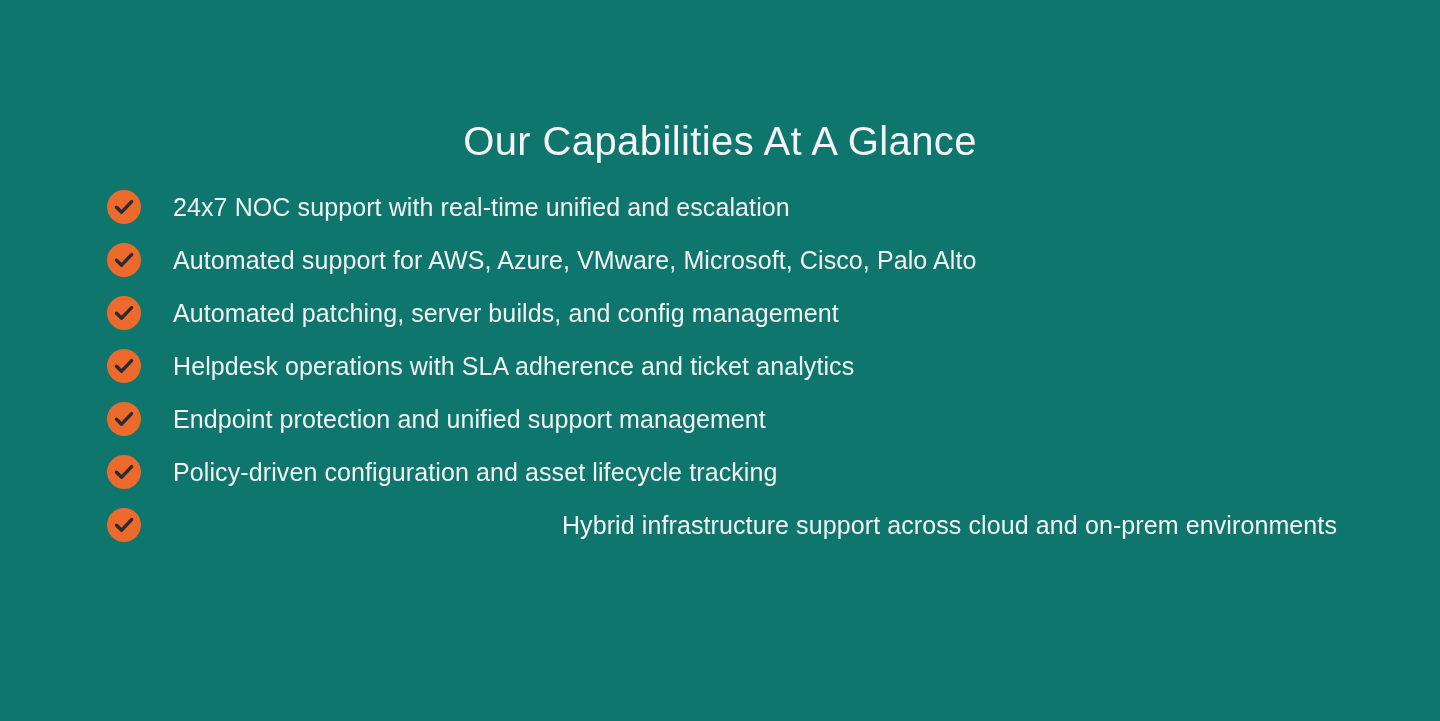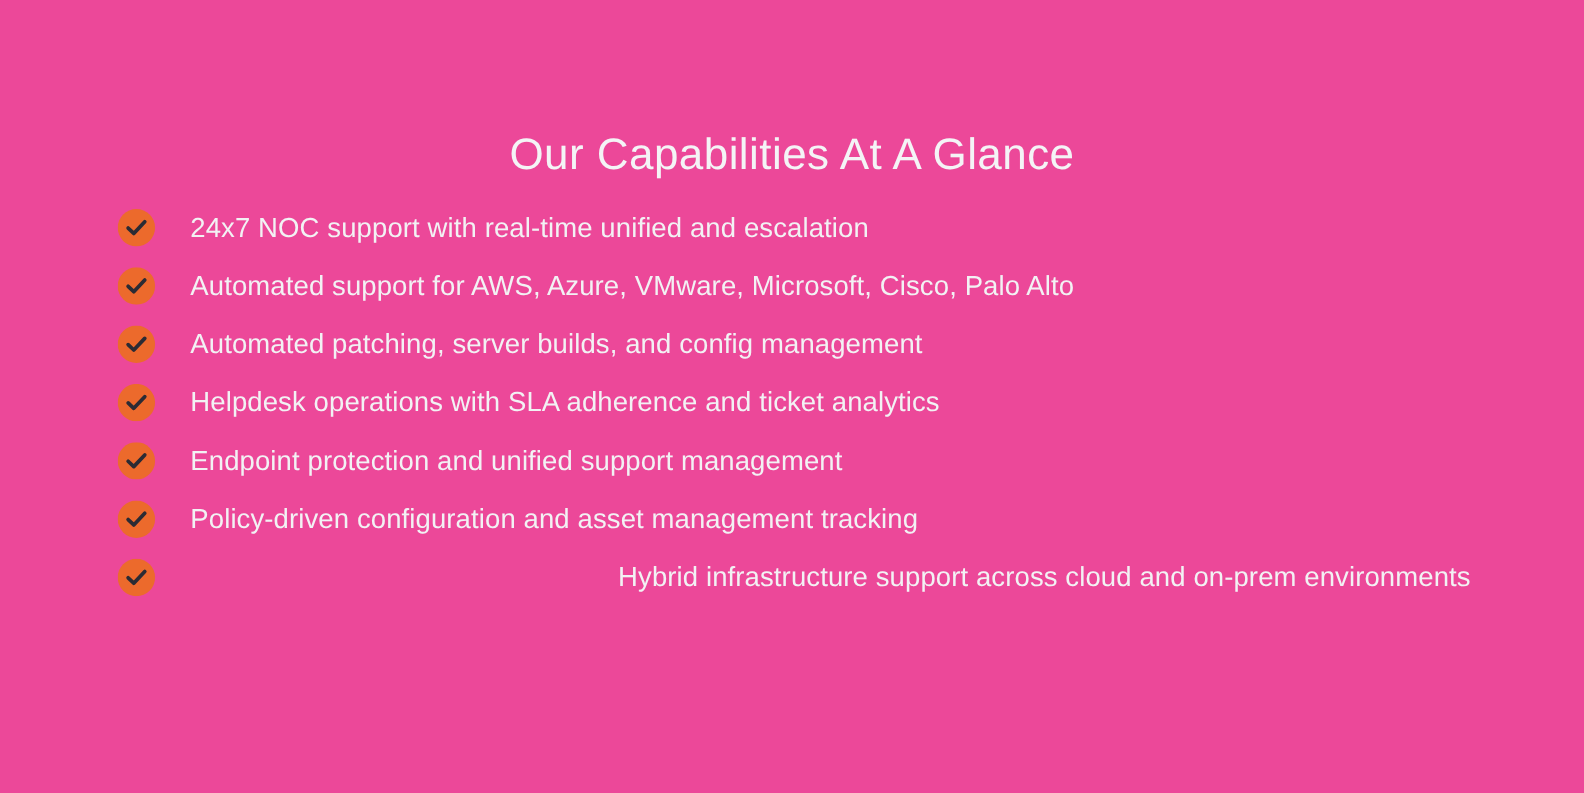--- a/index.html
+++ b/index.html
@@ -13,21 +13,21 @@
     overflow: hidden;
     background: #292932;
     font-family: "Liberation Sans", sans-serif;
     -webkit-font-smoothing: antialiased;
   }
 
   .slide {
     position: relative;
     width: 1440px;
     height: 721px;
-    background: #ec4899;
+    background: #0f766e;
     box-sizing: border-box;
   }
 
   .slide-title {
     position: absolute;
     left: 0;
     top: 88px;
     width: 1440px;
     text-align: center;
     font-size: 40px;
@@ -136,21 +136,21 @@
       <span class="capability-text">Endpoint protection and unified support management</span>
     </li>
 
     <li class="capability-item">
       <span class="check-icon-wrap">
         <svg class="check-icon" viewBox="0 0 34 34" xmlns="http://www.w3.org/2000/svg" aria-hidden="true">
           <circle cx="17" cy="17" r="17" fill="#ec6a2c"></circle>
           <path d="M9.5 17.3 L14.6 22.2 L24.6 11.6" fill="none" stroke="#2b2b34" stroke-width="3.4" stroke-linecap="round" stroke-linejoin="round"></path>
         </svg>
       </span>
-      <span class="capability-text">Policy-driven configuration and asset management tracking</span>
+      <span class="capability-text">Policy-driven configuration and asset lifecycle tracking</span>
     </li>
 
     <li class="capability-item">
       <span class="check-icon-wrap">
         <svg class="check-icon" viewBox="0 0 34 34" xmlns="http://www.w3.org/2000/svg" aria-hidden="true">
           <circle cx="17" cy="17" r="17" fill="#ec6a2c"></circle>
           <path d="M9.5 17.3 L14.6 22.2 L24.6 11.6" fill="none" stroke="#2b2b34" stroke-width="3.4" stroke-linecap="round" stroke-linejoin="round"></path>
         </svg>
       </span>
       <span class="capability-text">Hybrid infrastructure support across cloud and on-prem environments</span>

